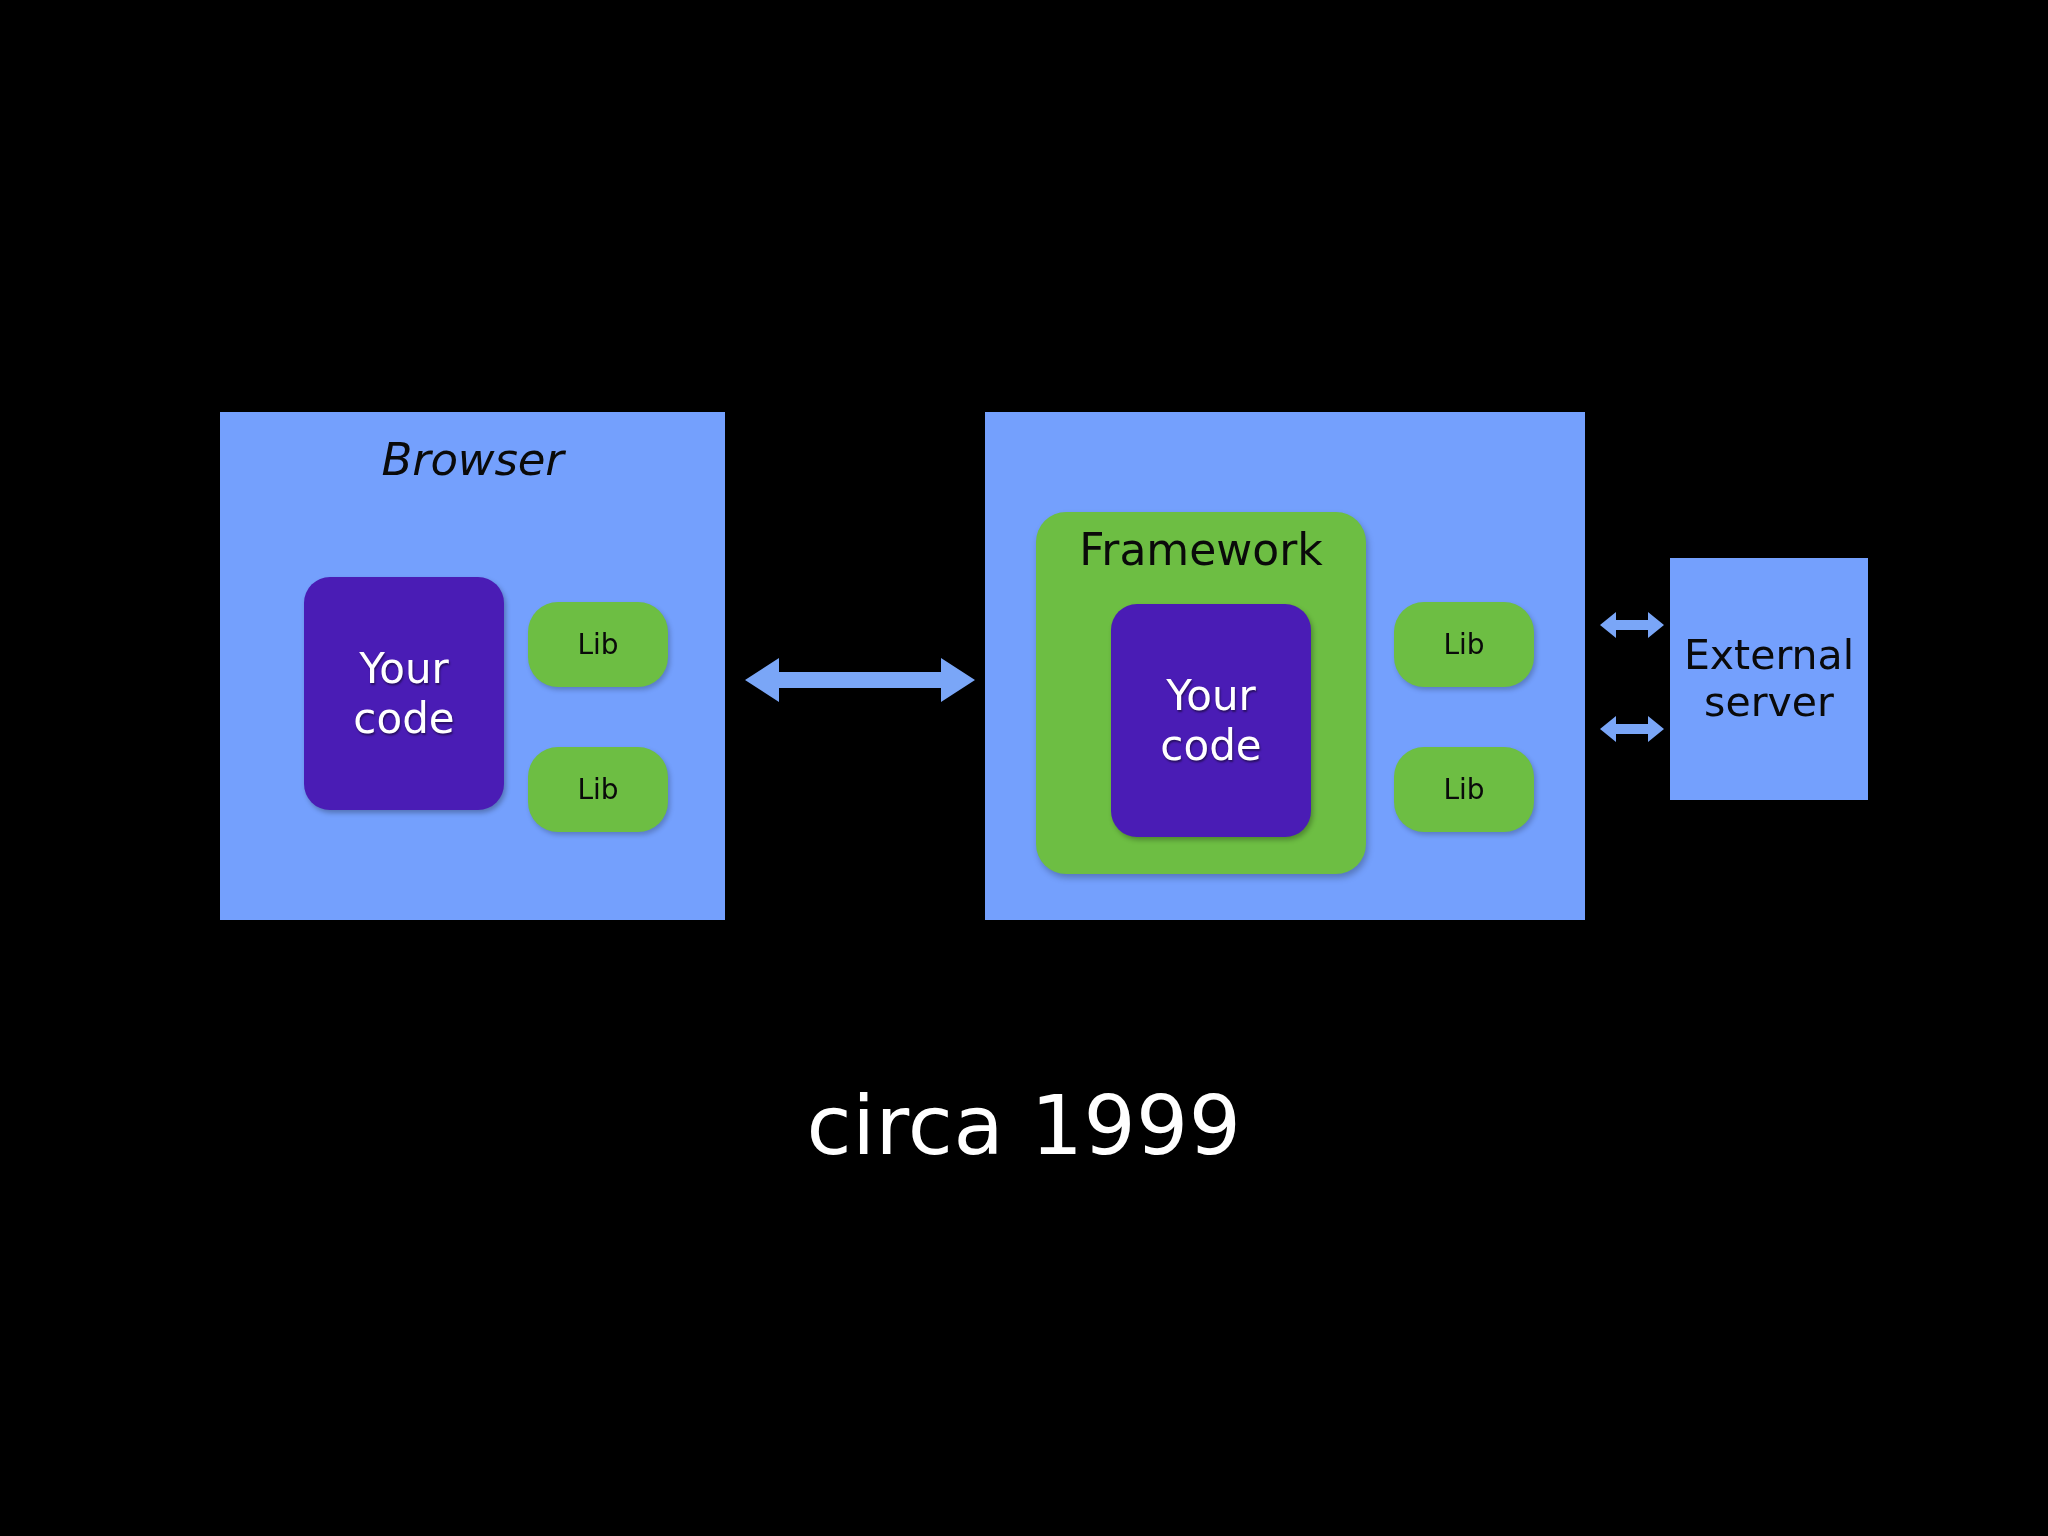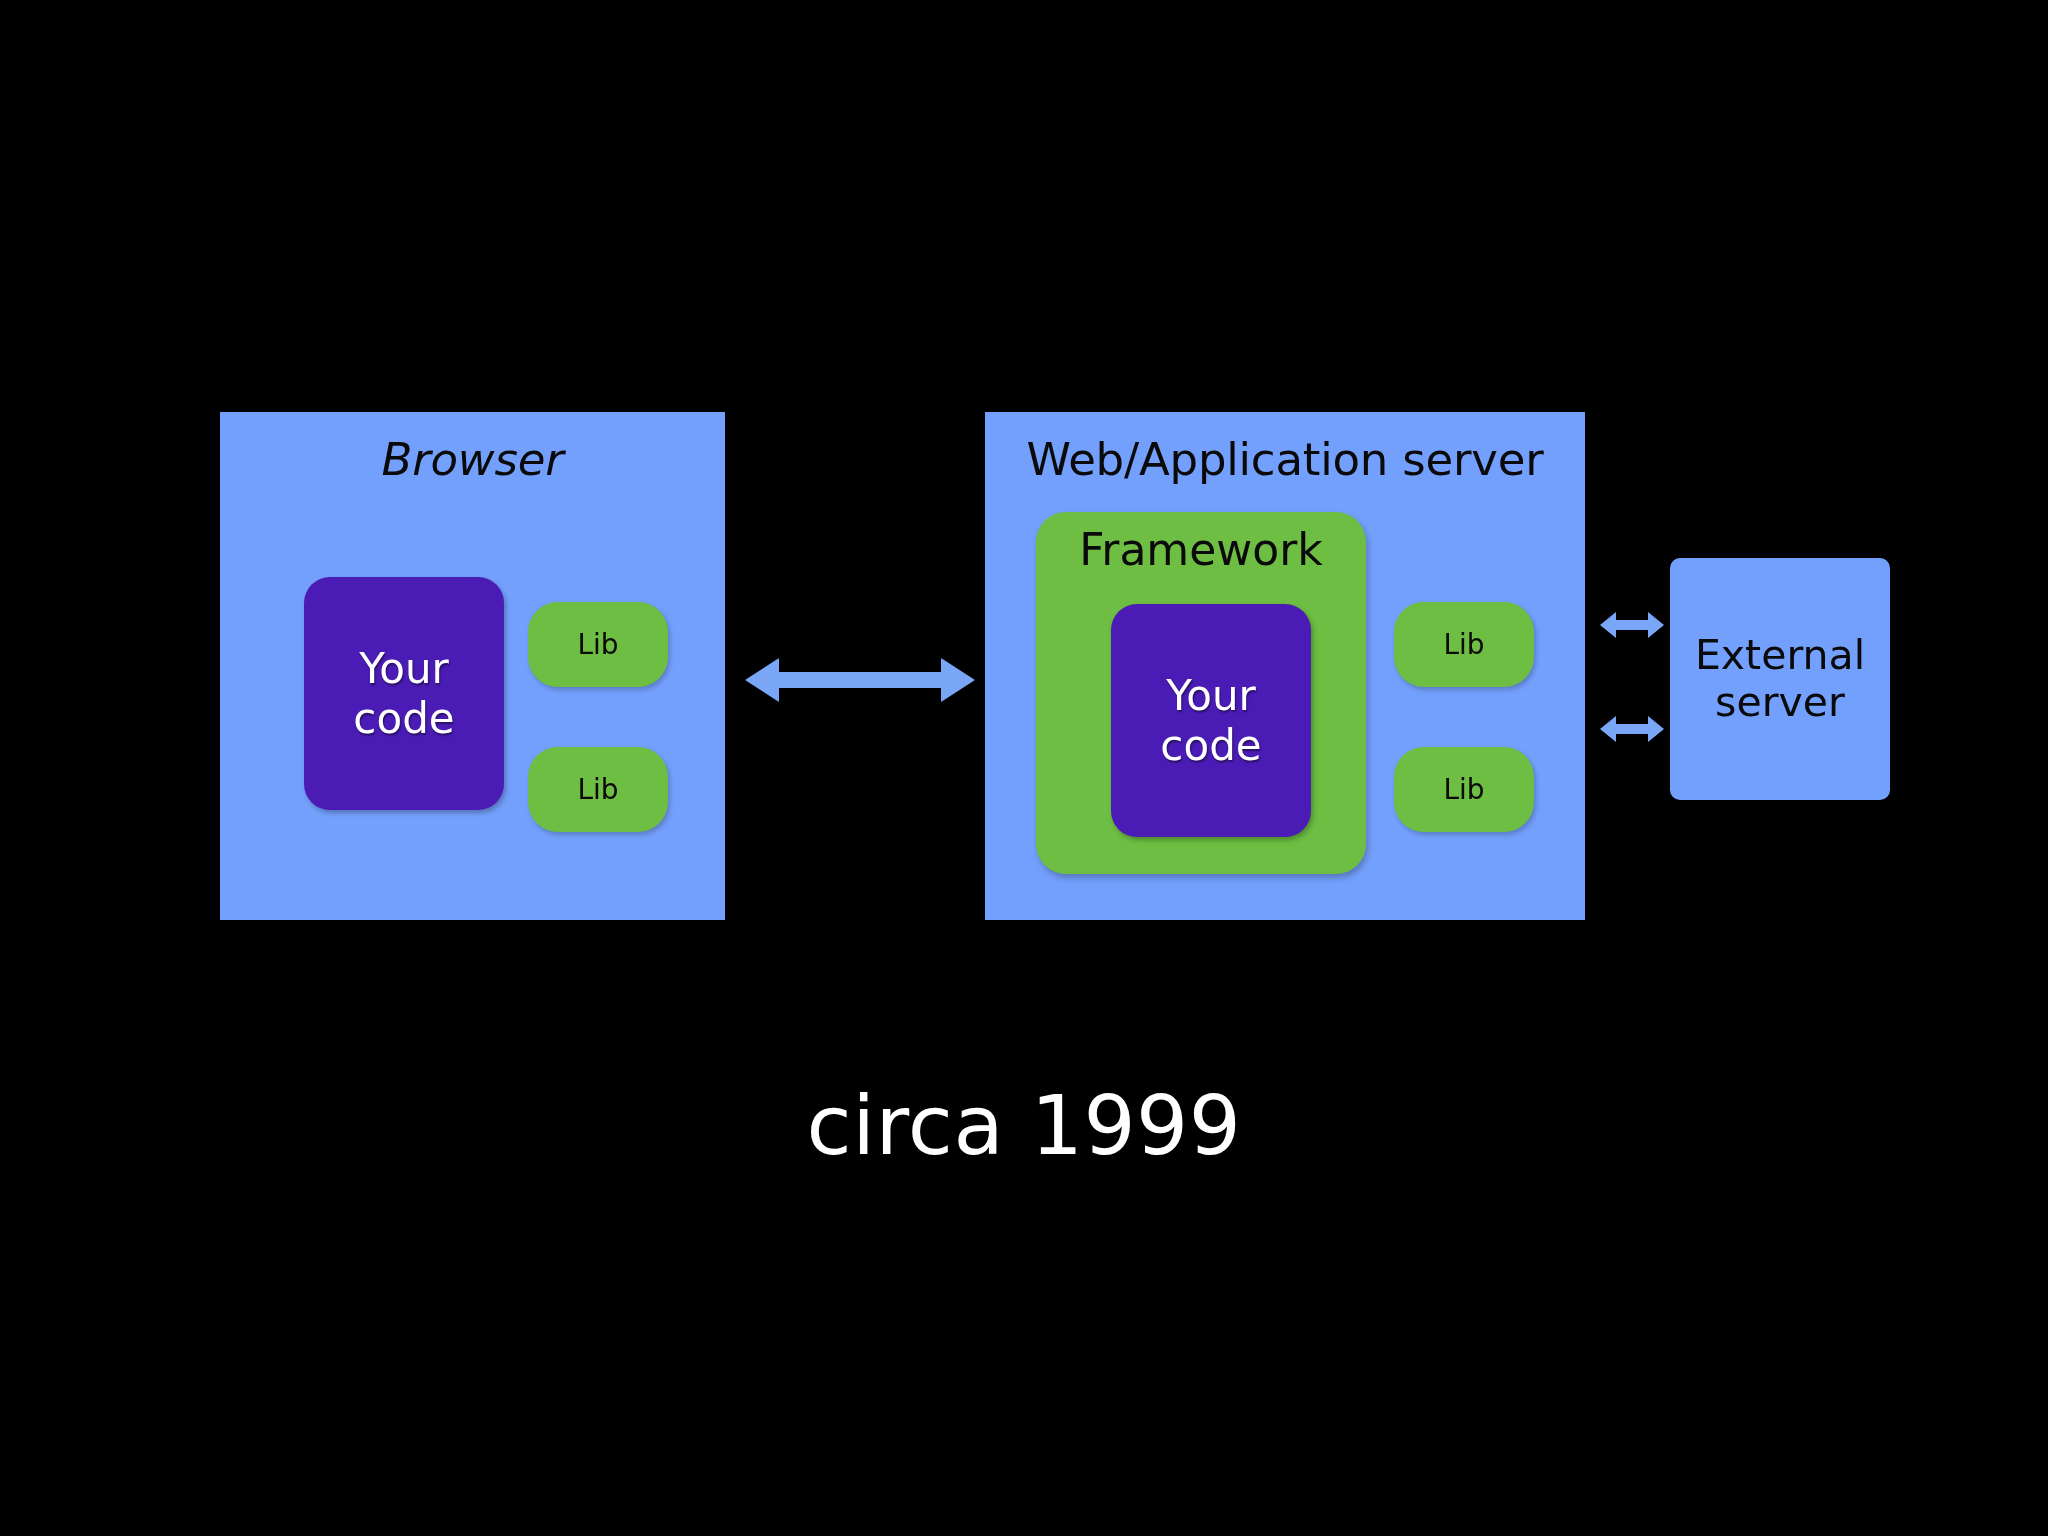--- a/index.html
+++ b/index.html
@@ -53,23 +53,22 @@
     left: 985px;
     top: 412px;
     width: 600px;
     height: 508px;
   }
   #server-panel .panel-title { top: 25px; }
 
   #external-panel {
     left: 1670px;
     top: 558px;
-    width: 220px;
+    width: 198px;
     height: 242px;
-    border-radius: 10px;
   }
   #external-panel .ext-label {
     position: absolute;
     left: 0; right: 0;
     top: 50%;
     transform: translateY(-50%);
     text-align: center;
     color: #0a0a0a;
     font-size: 41px;
     line-height: 1.14;
@@ -206,21 +205,20 @@
     <div class="lib" id="browser-lib-1">
       <span>Lib</span>
     </div>
   </div>
 
   <svg class="arrow-svg" id="main-arrow" viewBox="0 0 230 64">
     <polygon points="0,32 34,10 34,24 196,24 196,10 230,32 196,54 196,40 34,40 34,54" fill="#7aa6f7"></polygon>
   </svg>
 
   <div class="panel" id="server-panel">
-    <div class="panel-title">Web/Application server</div>
 
     <div id="framework-box">
       <div id="framework-label">Framework</div>
 
       <div class="yourcode" id="server-yourcode">
         <span>Your</span>
         <span>code</span>
       </div>
     </div>
 

